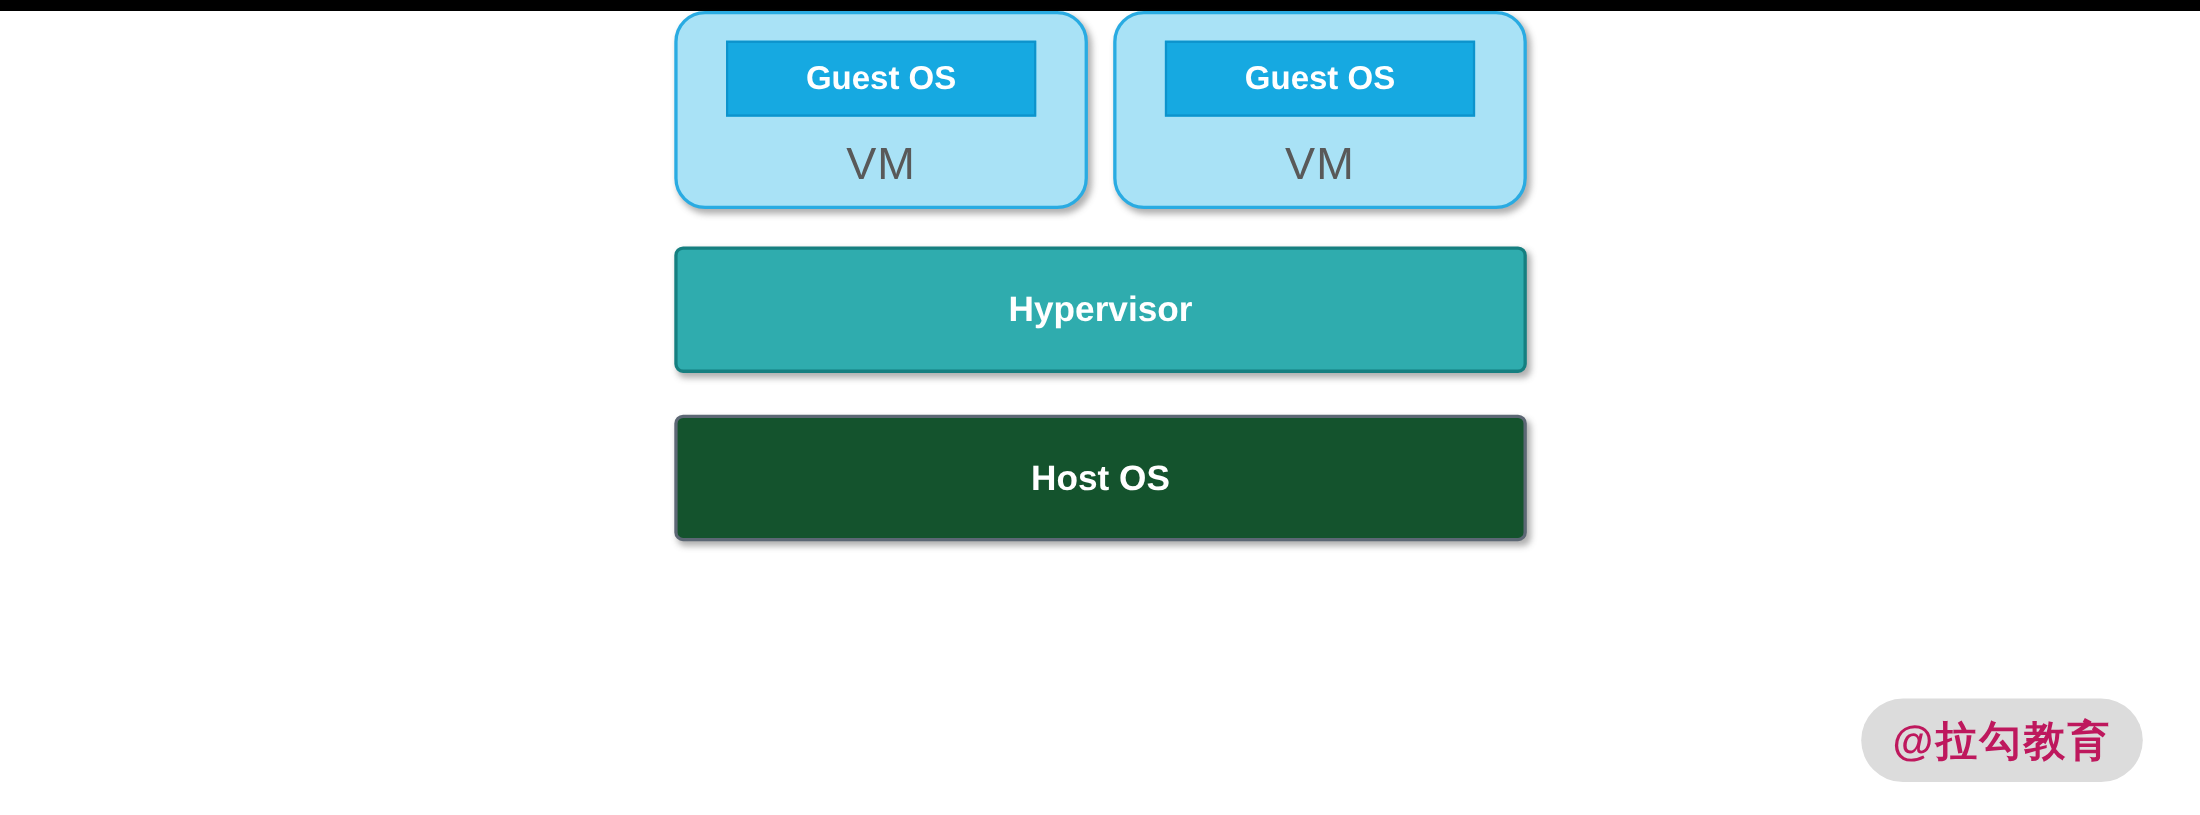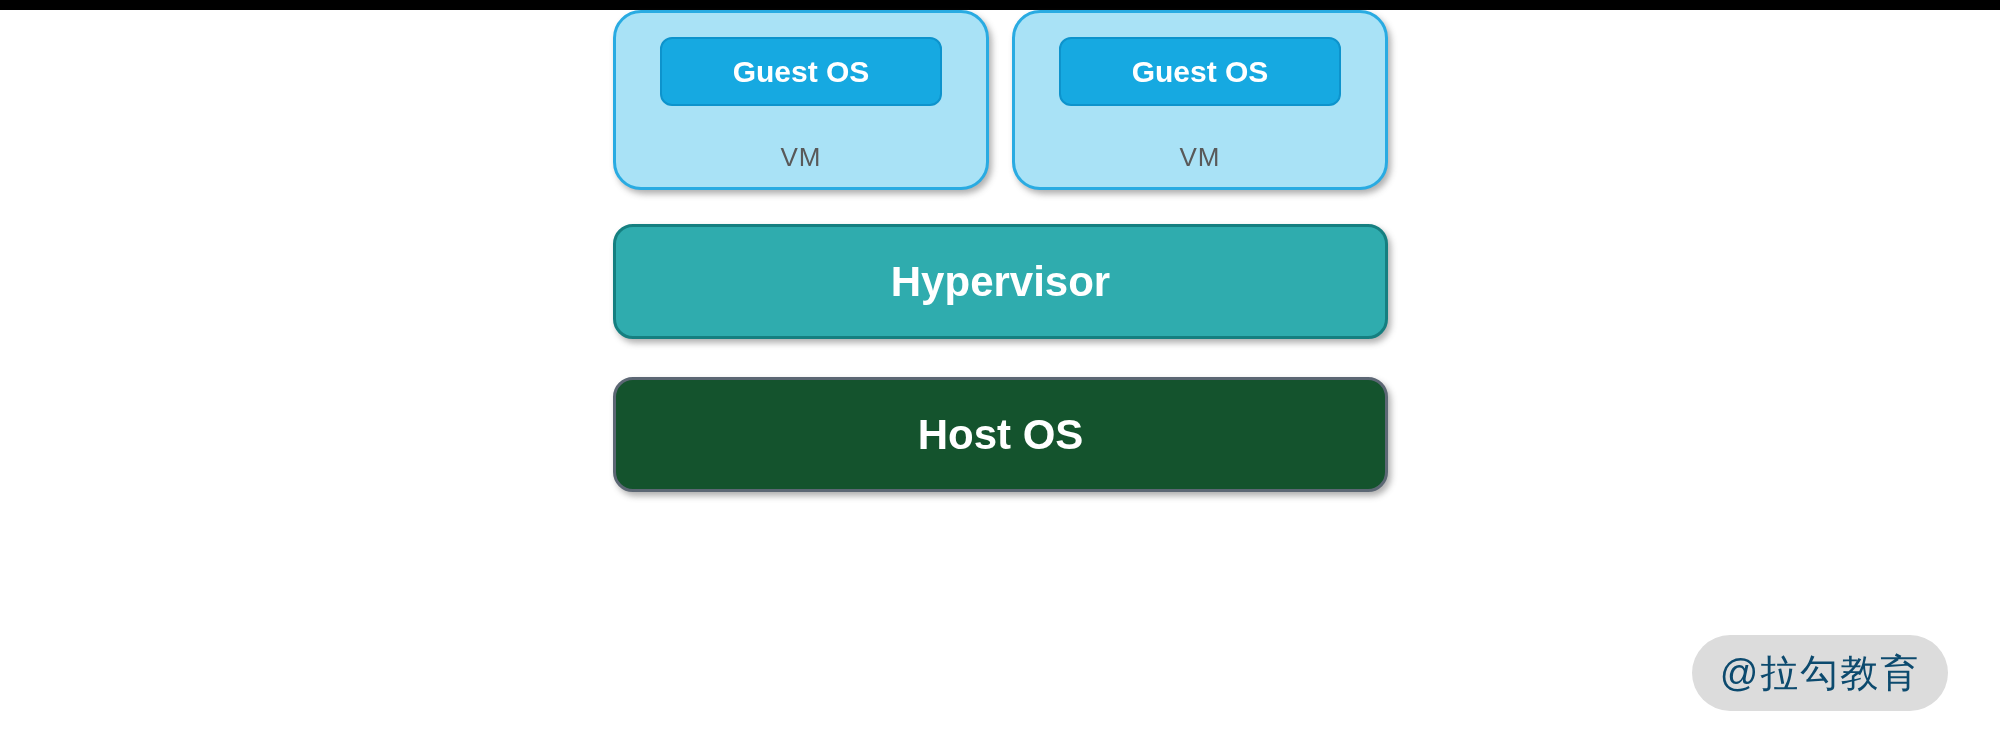--- a/index.html
+++ b/index.html
@@ -34,51 +34,51 @@
     position: relative;
     width: 376px; height: 180px;
     border-radius: 28px;
     border: 3px solid;
     box-shadow: 3px 4px 6px rgba(80,80,80,0.45);
   }
 
   .guest-os {
     width: 282px; height: 69px;
     margin: 24px auto 0;
-    border-radius: 12px;
+    border-radius: 0;
     border: 2px solid;
     display: flex;
     align-items: center;
     justify-content: center;
     color: #ffffff;
     font-size: 30px;
     font-weight: 700;
   }
 
   .vm-label {
     position: absolute;
     bottom: 14px; left: 0;
     width: 100%;
     text-align: center;
-    font-size: 26px;
+    font-size: 41px;
     font-weight: 400;
     letter-spacing: 1px;
   }
 
   .layer {
     position: absolute;
     left: 613px;
     width: 775px; height: 115px;
-    border-radius: 20px;
+    border-radius: 8px;
     border: 3px solid;
     display: flex;
     align-items: center;
     justify-content: center;
     color: #ffffff;
-    font-size: 42px;
+    font-size: 32px;
     font-weight: 700;
     box-shadow: 3px 4px 6px rgba(80,80,80,0.45);
   }
   .layer-0 { top: 224px; }
   .layer-1 { top: 377px; }
   .layer-2 { top: 542px; }
 
   .watermark {
     position: absolute;
     left: 1692px; top: 635px;
@@ -122,15 +122,15 @@
       <span>Hypervisor</span>
     </div>
 
     <div class="layer layer-1" style="background-color: #14532d; border-color: rgb(92, 103, 116);">
       <span>Host OS</span>
     </div>
 
 
   </div>
 
-  <div class="watermark" style="background-color: rgb(220, 220, 220); color: #0c4a6e;">@拉勾教育</div>
+  <div class="watermark" style="background-color: rgb(220, 220, 220); color: #be185d; font-weight: bold;">@拉勾教育</div>
 
 </div>
 
 </body></html>

